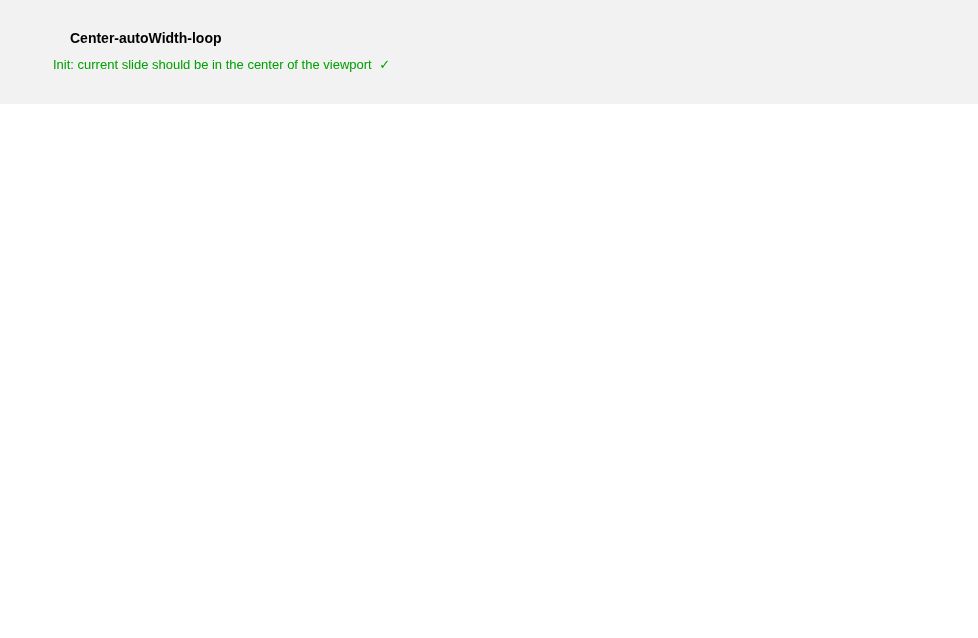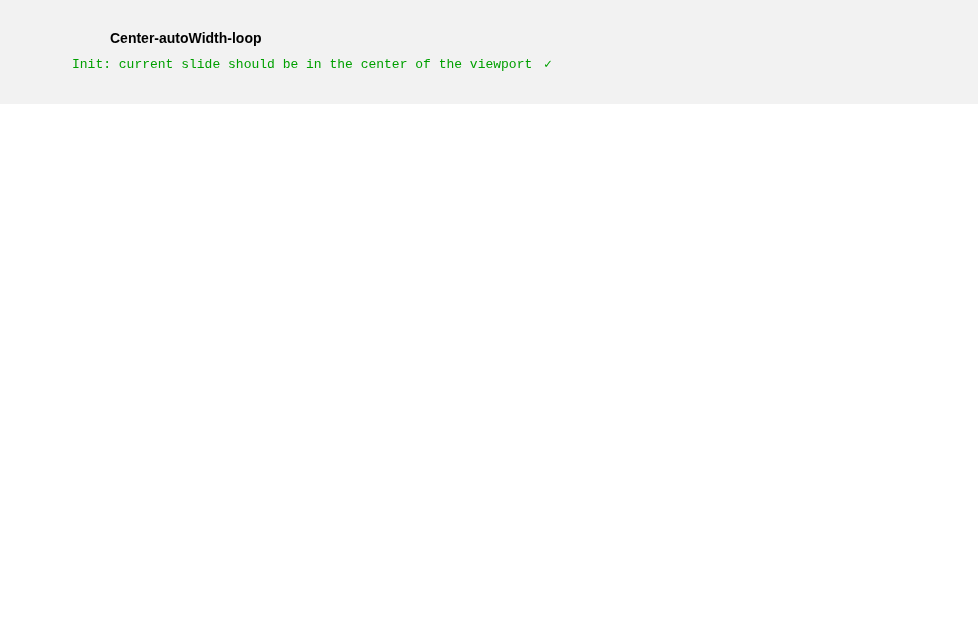--- a/index.html
+++ b/index.html
@@ -14,26 +14,25 @@
       background: #ffffff;
     }
     .test-results-panel {
       background: #f2f2f2;
       padding: 30px 0 20px 0;
     }
     .test-suite-title {
       font-size: 14px;
       font-weight: bold;
       color: #000000;
-      padding-left: 110px;
+      padding-left: 70px;
       margin-bottom: 10px;
     }
     .test-items {
-      padding-left: 72px;
-      font-family: Liberation Mono, monospace;
+      padding-left: 53px;
     }
     .test-item {
       font-size: 13px;
       color: #00a000;
       margin-bottom: 10px;
       line-height: 1.4;
     }
     .checkmark {
       margin-left: 4px;
       color: #00a000;

